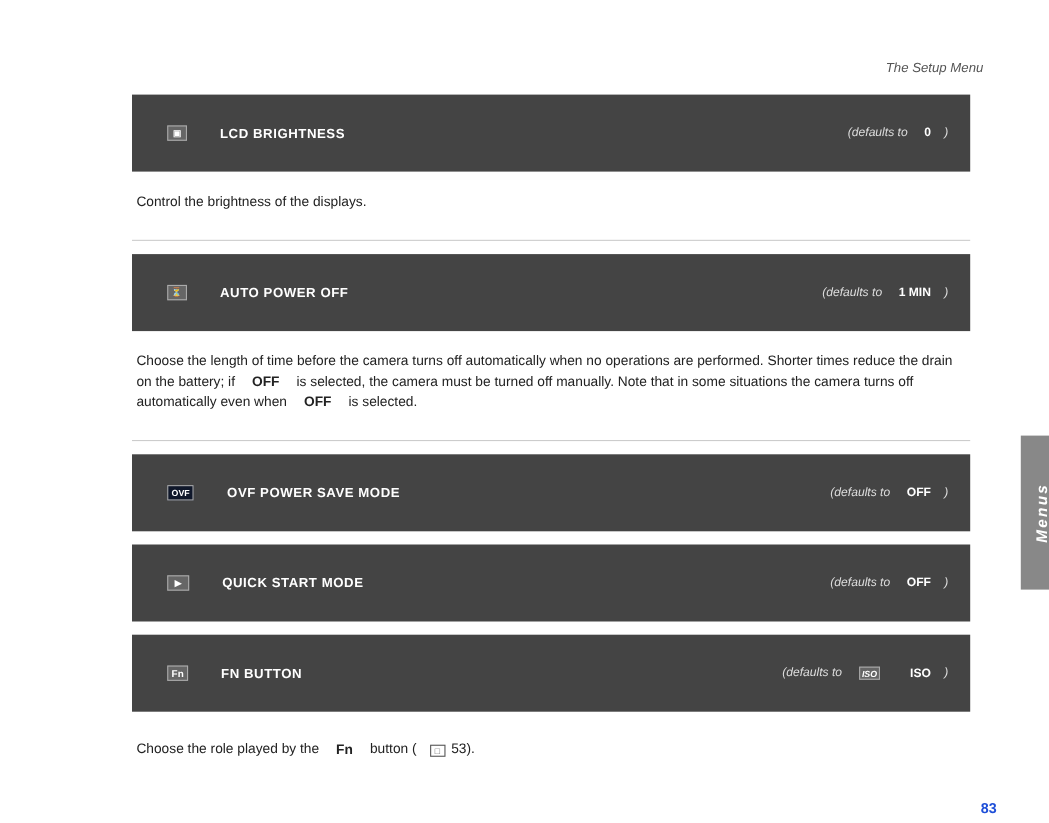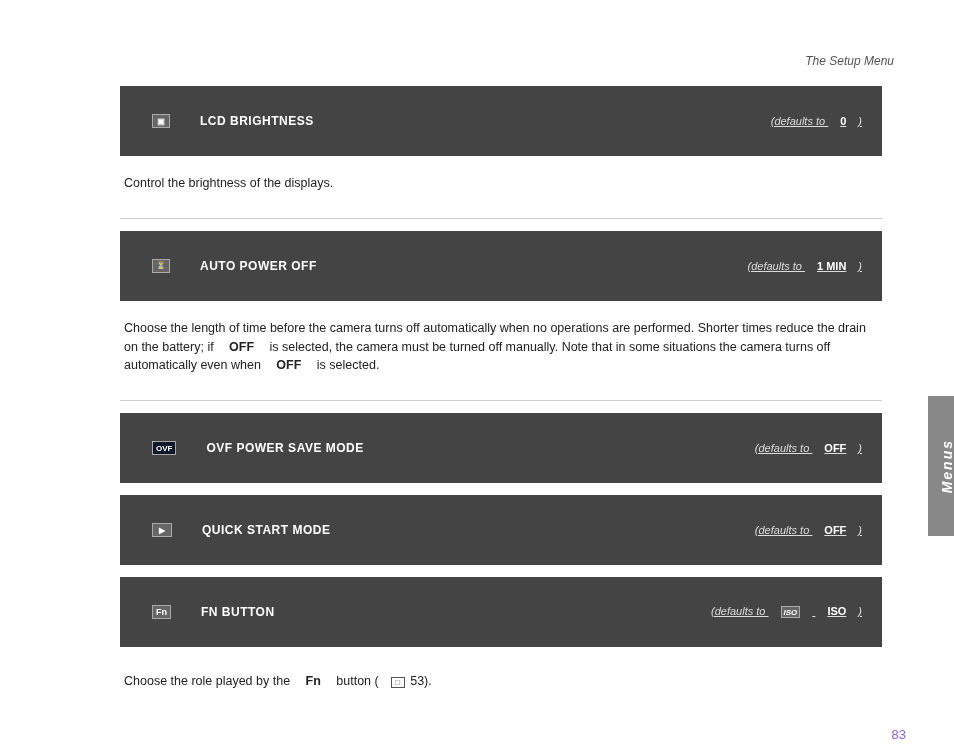--- a/index.html
+++ b/index.html
@@ -68,21 +68,20 @@
       letter-spacing: 0.5px;
       text-transform: uppercase;
       text-align: right;
     }
 
     .menu-defaults {
       font-size: 11px;
       font-weight: normal;
       font-style: italic;
       color: #ddd;
-      text-decoration: underline;
     }
 
     .menu-defaults strong, .menu-defaults b {
       font-weight: bold;
       color: #fff;
       font-style: normal;
     }
 
     .menu-description {
       padding: 6px 4px 25px 4px;
@@ -117,22 +116,22 @@
       text-orientation: mixed;
       transform: rotate(180deg);
       letter-spacing: 2px;
     }
 
     .page-number {
       position: absolute;
       bottom: 18px;
       right: 60px;
       font-size: 13px;
-      font-weight: normal;
-      color: #8b5cf6;
+      font-weight: bold;
+      color: #1d4ed8;
     }
 
     .book-icon {
       display: inline-flex;
       align-items: center;
       justify-content: center;
       font-size: 8px;
       color: #555;
       border: 1px solid #555;
       padding: 0 2px;

